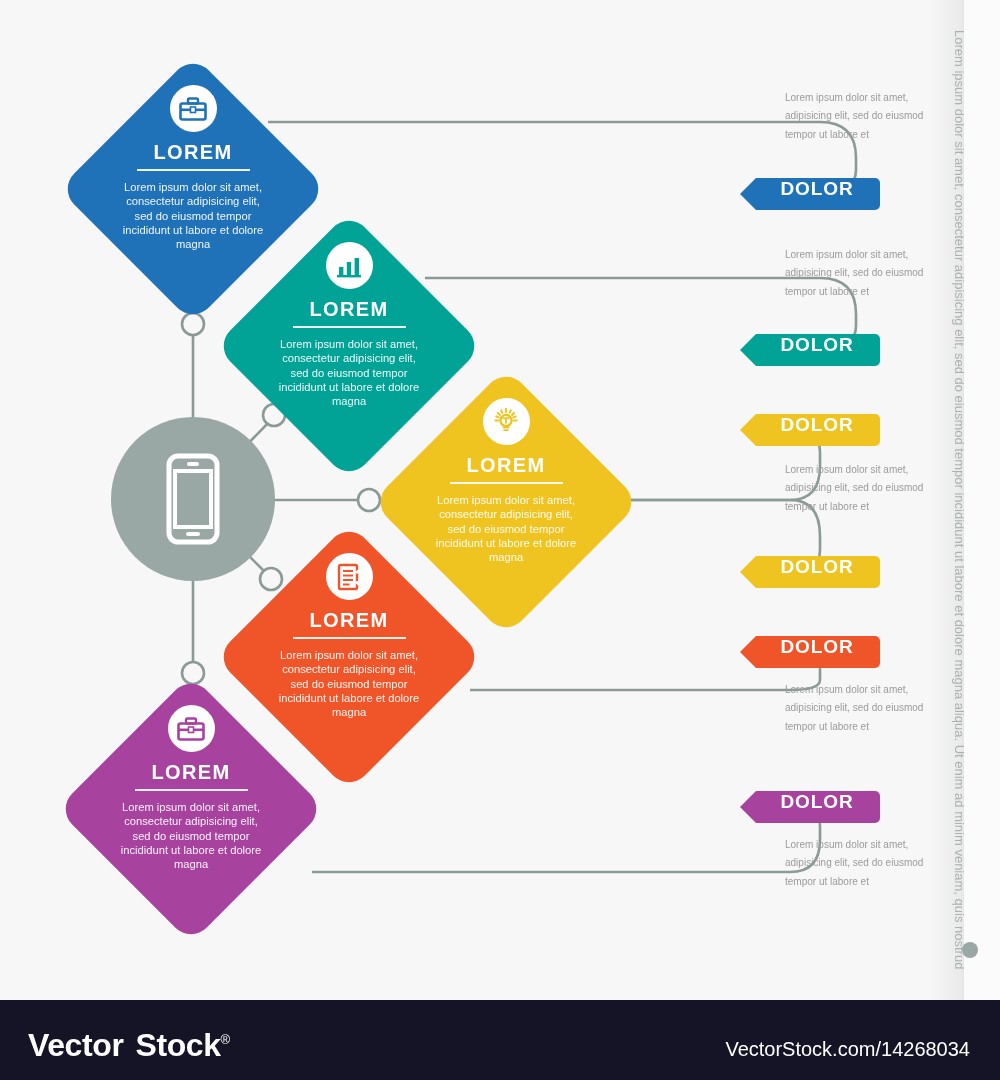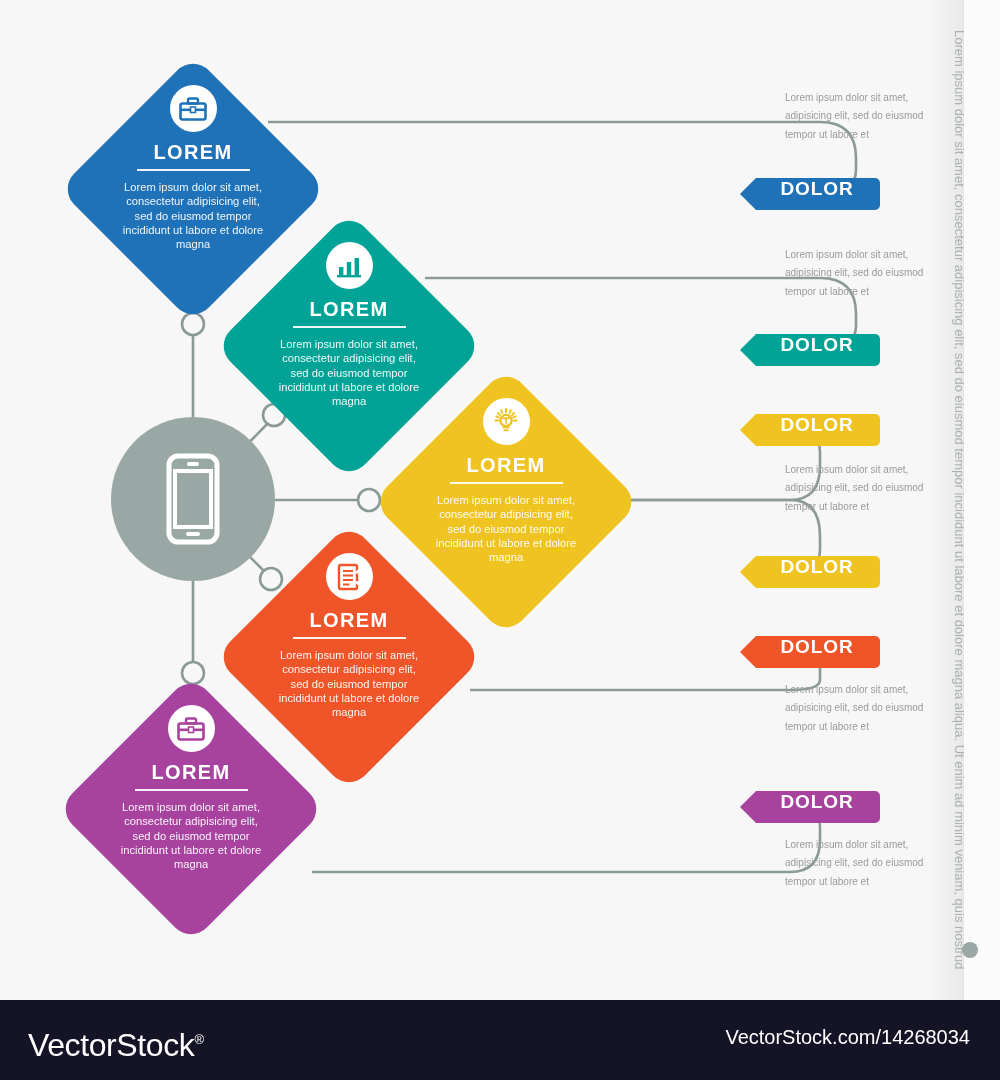--- a/index.html
+++ b/index.html
@@ -142,27 +142,27 @@
     width: 1000px; height: 80px;
     background: #141426;
   }
   #logo {
     position: absolute; left: 28px; top: 24px;
     color: #ffffff;
     font-size: 32px;
     line-height: 32px;
     letter-spacing: -0.4px;
   }
-  #logo .thin { font-weight: 400; }
-  #logo .bold { font-weight: normal; }
+  #logo .thin { font-weight: 700; }
+  #logo .bold { font-weight: bold; margin-left: 12px; }
   #logo .reg {
     font-size: 13px; vertical-align: super; font-weight: normal;
   }
   #footurl {
-    position: absolute; right: 30px; top: 26px;
+    position: absolute; right: 30px; top: 38px;
     color: #ffffff;
     font-size: 20px;
     text-align: center;
   }
 </style>
 </head>
 <body>
 
 <div id="stage">
 

